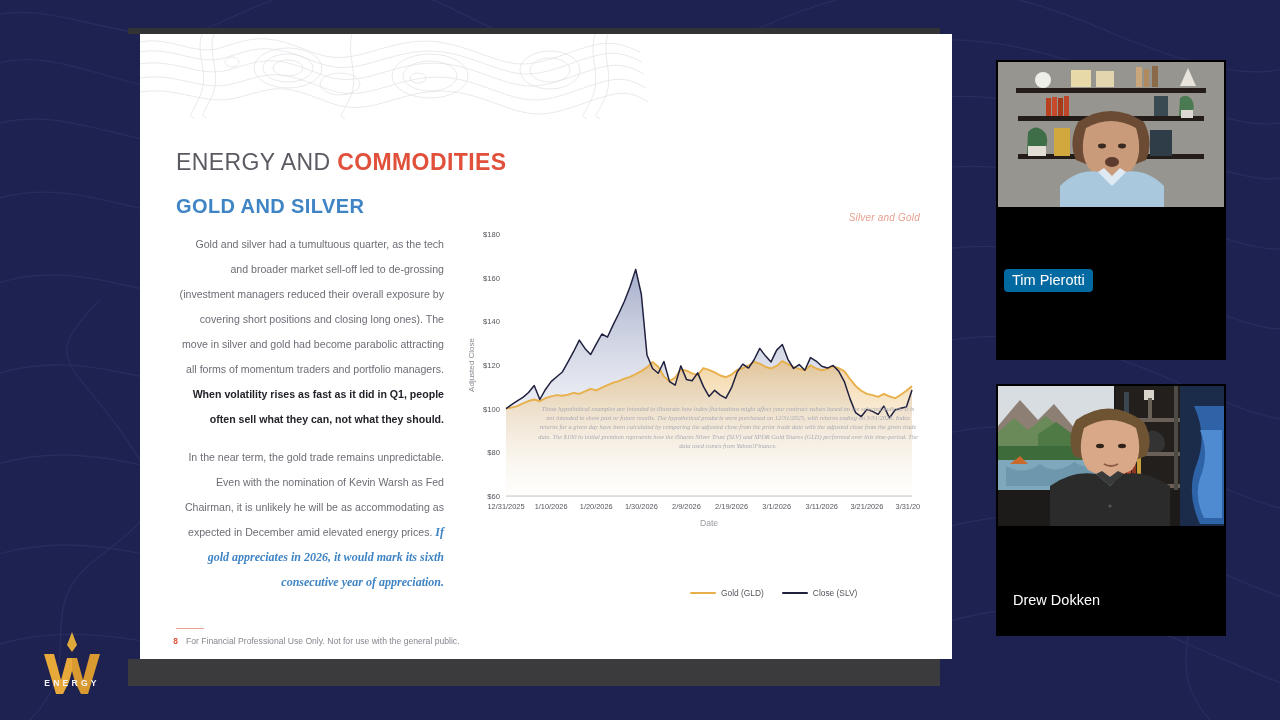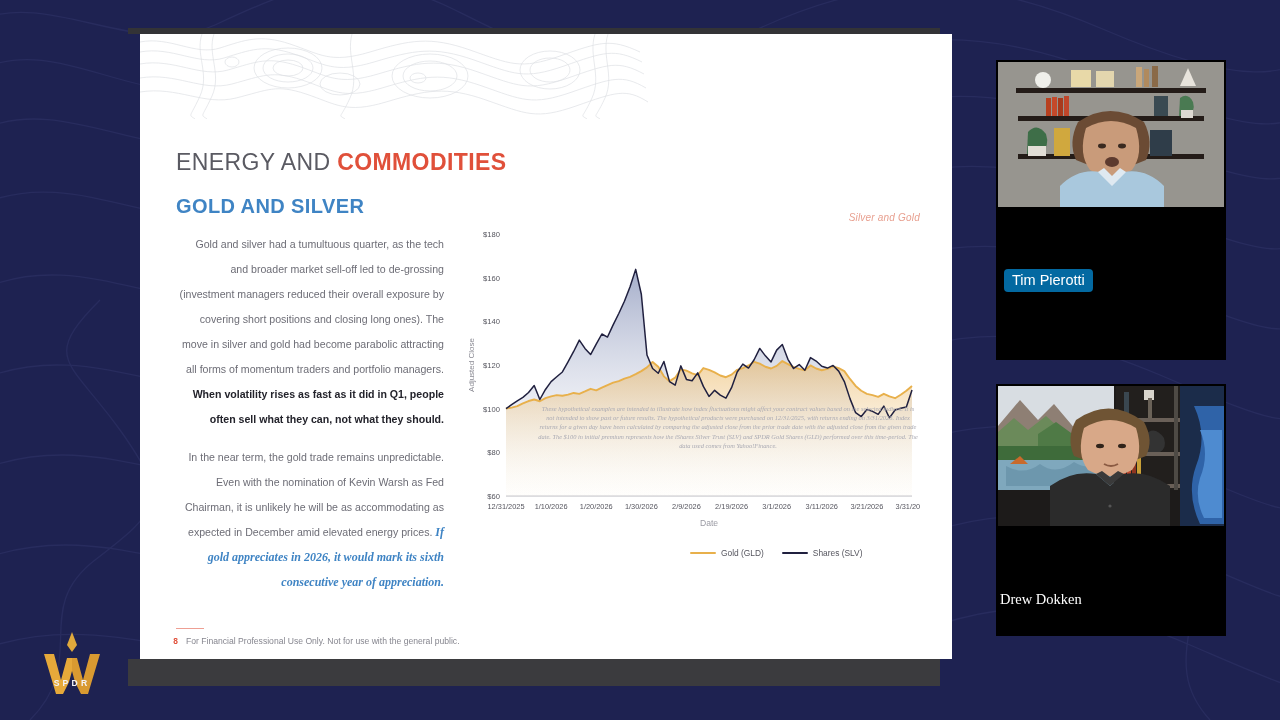--- a/index.html
+++ b/index.html
@@ -57,21 +57,21 @@
   .chart-box { position:absolute; left:320px; top:178px; width:460px; height:360px; }
   .chart-title {
     position:absolute; left:0; top:0; width:460px; text-align:right;
     font-size:10px; color:#e8a090; letter-spacing:.2px;font-style:italic;
   }
   .chart-svg { position:absolute; left:0; top:14px; }
   .legend {
     position:absolute; left:230px; top:336px; display:flex; gap:18px;
     font-size:8.4px; color:#55555e; align-items:center;
   }
-  .legend .ent { display:flex; align-items:center; gap:5px; }
+  .legend .ent { display:flex; align-items:center; gap:5px;margin-top:40px; }
   .legend .sw { display:block; width:26px; height:2.4px; border-radius:2px; }
   .sw-gold { background:#e8b04b; }
   .sw-silver { background:#20203f; }
 
   .disclaimer {
     position:absolute; left:398px; top:370px; width:380px;
     font-family:"Liberation Serif", serif;
     font-size:6.4px; line-height:9.2px; color:#a9a9b2;
     font-style:italic; text-align:center;
   }
@@ -99,21 +99,21 @@
   .cam-1 { height:145px; }
   .cam-2 { height:140px; }
   .name {
     position:absolute; font-size:14.5px; color:#ffffff;
     font-family:"Liberation Sans", sans-serif;
   }
   .name-active {
     left:8px; bottom:68px; padding:3px 8px 4px;
     background:#0369a1; border-radius:4px; color:#ffffff;
   }
-  .name-plain { left:4px; bottom:28px;font-family:Liberation Serif, serif; }
+  .name-plain { left:17px; bottom:28px; }
 </style>
 </head>
 <body>
 
 <div class="stage">
 
   <svg class="topo-bg" viewBox="0 0 1280 720" preserveAspectRatio="none">
     <g fill="none" stroke="#32366b" stroke-width="1.3">
       <path d="M-20 70 C 60 30, 150 120, 230 80 S 370 10, 470 60 S 640 150, 760 90 S 980 20, 1120 80 S 1290 130, 1320 100"></path>
       <path d="M-20 130 C 70 90, 160 175, 245 135 S 380 65, 480 115 S 650 200, 770 145 S 990 75, 1130 135 S 1290 185, 1320 155"></path>
@@ -208,39 +208,39 @@
             <text x="452" y="283" text-anchor="middle" font-size="7.4" fill="#55555e" font-family="&quot;Liberation Sans&quot;, sans-serif">3/31/2026</text>
             <text x="249" y="300" text-anchor="middle" font-size="8.6" fill="#9a9aa3" font-family="&quot;Liberation Sans&quot;, sans-serif">Date</text>
           </svg>
         <div class="legend">
           <span class="ent">
             <span class="sw sw-gold"></span>
             <span>Gold (GLD)</span>
           </span>
           <span class="ent">
             <span class="sw sw-silver"></span>
-            <span>Shares (SLV)</span>
+            <span>Close (SLV)</span>
           </span>
         </div>
       </div>
 
       <div class="disclaimer">These hypothetical examples are intended to illustrate how index fluctuations might affect your contract values based on the selected indices. It is not intended to show past or future results. The hypothetical products were purchased on 12/31/2025, with returns ending on 3/31/2026. Index returns for a given day have been calculated by comparing the adjusted close from the prior trade date with the adjusted close from the given trade date. The $100 in initial premium represents how the iShares Silver Trust (SLV) and SPDR Gold Shares (GLD) performed over this time-period. The data used comes from Yahoo!Finance.</div>
 
       <div class="foot-rule"></div>
       <div class="foot-num">8</div>
       <div class="foot-txt">For Financial Professional Use Only. Not for use with the general public.</div>
     </div>
   </div>
 
   <svg class="logo" viewBox="0 0 76 72">
     <path d="M38 4 L43 17 L38 24 L33 17 Z" fill="#e0a93c"></path>
     <path d="M10 26 L20 26 L27 52 L33 30 L38 30 L38 43 L35 54 L29 66 L22 66 L10 26 Z" fill="#e6a93a"></path>
     <path d="M66 26 L56 26 L49 52 L43 30 L38 30 L38 43 L41 54 L47 66 L54 66 L66 26 Z" fill="#d99a31"></path>
   </svg>
-  <div class="logo-word">SPDR</div>
+  <div class="logo-word">ENERGY</div>
 
   <div class="tile tile-1">
     <svg class="cam cam-1" viewBox="0 0 226 145" preserveAspectRatio="none">
       <rect width="226" height="145" fill="#8c8c88"></rect>
       <rect x="0" y="0" width="226" height="145" fill="#97958f"></rect>
 
       <rect x="18" y="26" width="190" height="5" fill="#241c18"></rect>
       <rect x="20" y="54" width="186" height="5" fill="#241c18"></rect>
       <rect x="20" y="92" width="186" height="5" fill="#241c18"></rect>
 

